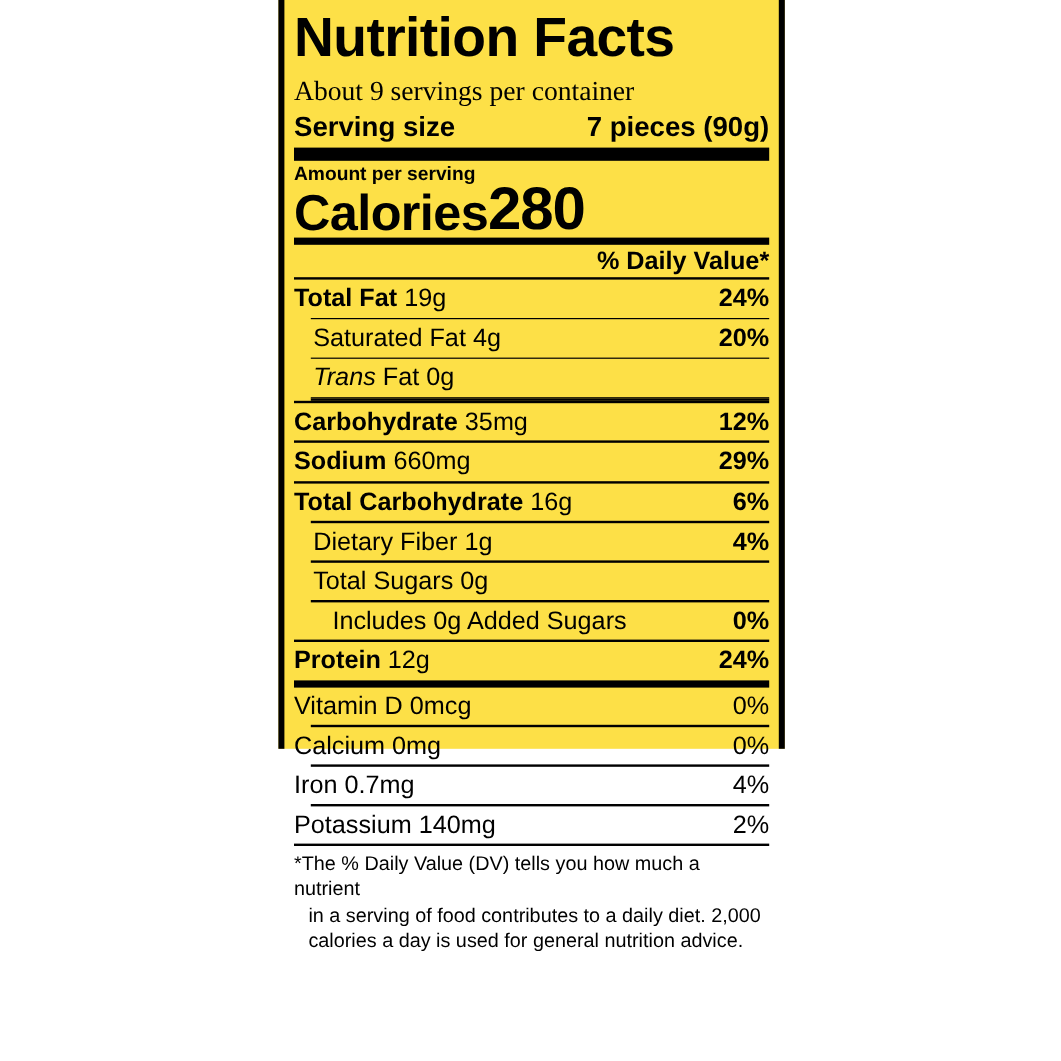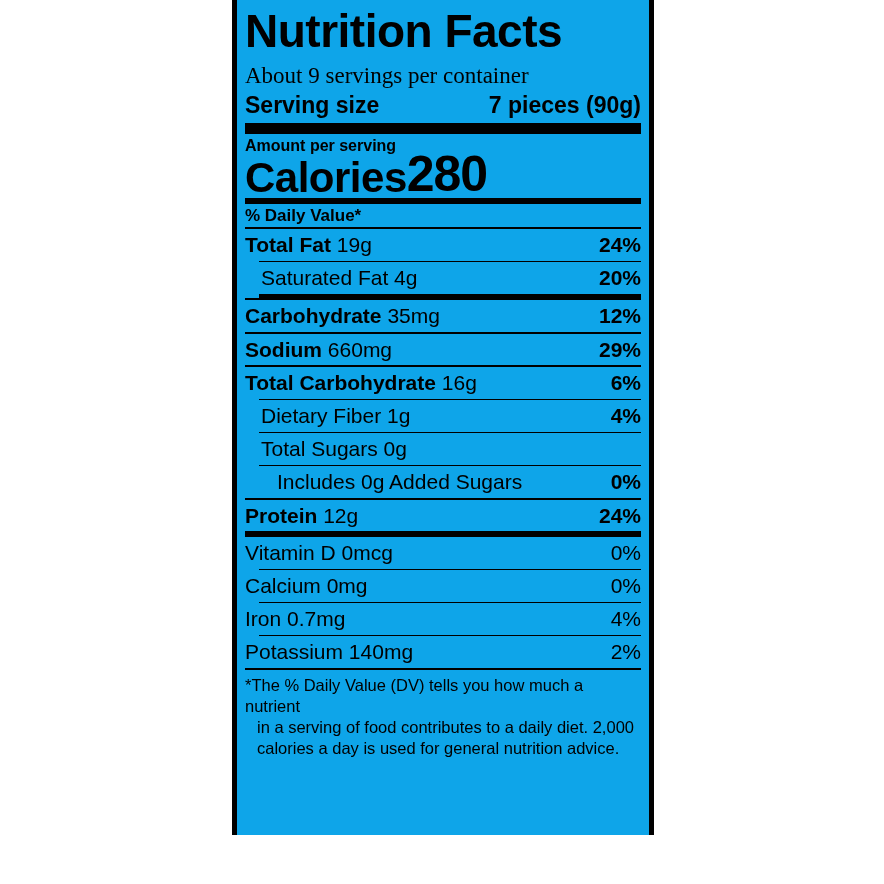--- a/index.html
+++ b/index.html
@@ -13,25 +13,25 @@
     font-family: "Liberation Sans", sans-serif;
     color: #000000;
     overflow: hidden;
   }
 
   .panel {
     position: absolute;
     left: 232px;
     top: 0px;
     width: 422px;
-    height: 835px;
+    height: 624px;
     border-left: 5px solid #000;
     border-right: 5px solid #000;
     box-sizing: border-box;
-    background: #0ea5e9;
+    background: #fde047;
     padding: 0 8px;
   }
 
   .title {
     font-size: 46px;
     font-weight: bold;
     line-height: 1.0;
     letter-spacing: -0.5px;
     margin: 8px 0 0 0;
     text-align: left;
@@ -95,21 +95,22 @@
     font-weight: bold;
     letter-spacing: -0.5px;
   }
   .calories-value {
     font-size: 50px;
     font-weight: bold;
     letter-spacing: -1px;
   }
 
   .dv-header {
-    font-size: 17px;
+    text-align: right;
+    font-size: 21px;
     font-weight: bold;
     margin-top: 2px;
     padding-bottom: 1px;
   }
 
   .row {
     display: flex;
     justify-content: space-between;
     align-items: baseline;
     font-size: 21px;
@@ -163,20 +164,24 @@
     <span class="pct">24%</span>
   </div>
   <div class="rule-hair"></div>
 
   <div class="row indent1">
     <span class="nm"><span>Saturated Fat</span> <span>4g</span></span>
     <span class="pct">20%</span>
   </div>
   <div class="rule-hair"></div>
 
+  <div class="row indent1">
+    <span class="nm"><span class="italic">Trans</span> <span>Fat 0g</span></span>
+    <span class="pct"></span>
+  </div>
   <div class="rule-hair"></div>
 
   <div class="rule-hair"></div>
 
   <div class="rule-thin"></div>
 
   <div class="row">
     <span class="nm"><b>Carbohydrate</b> <span>35mg</span></span>
     <span class="pct">12%</span>
   </div>

